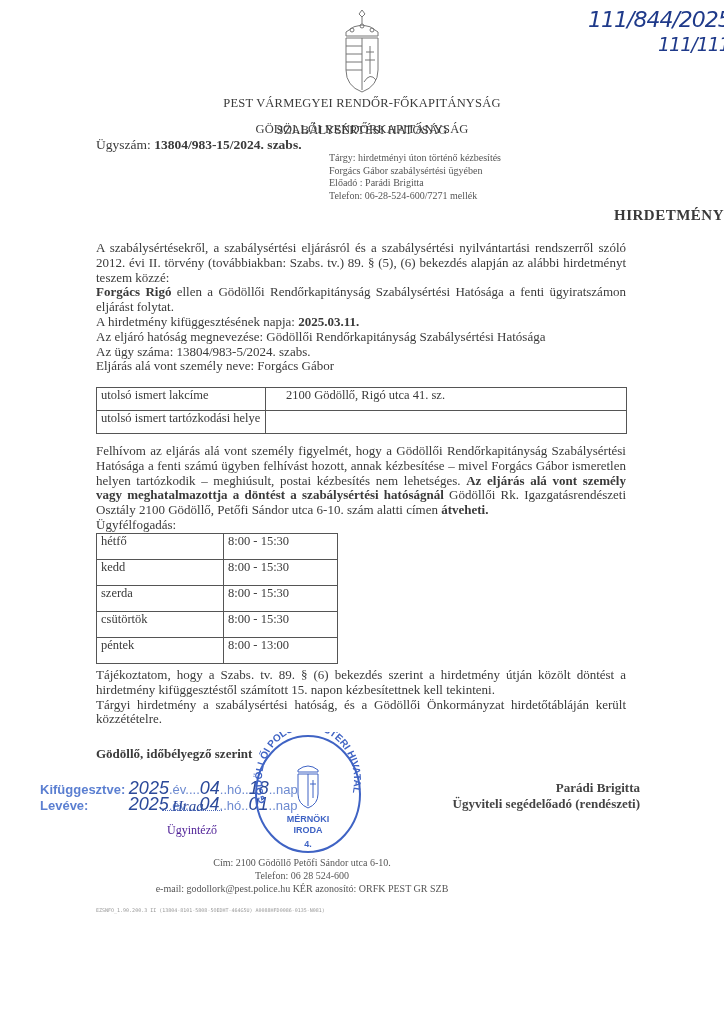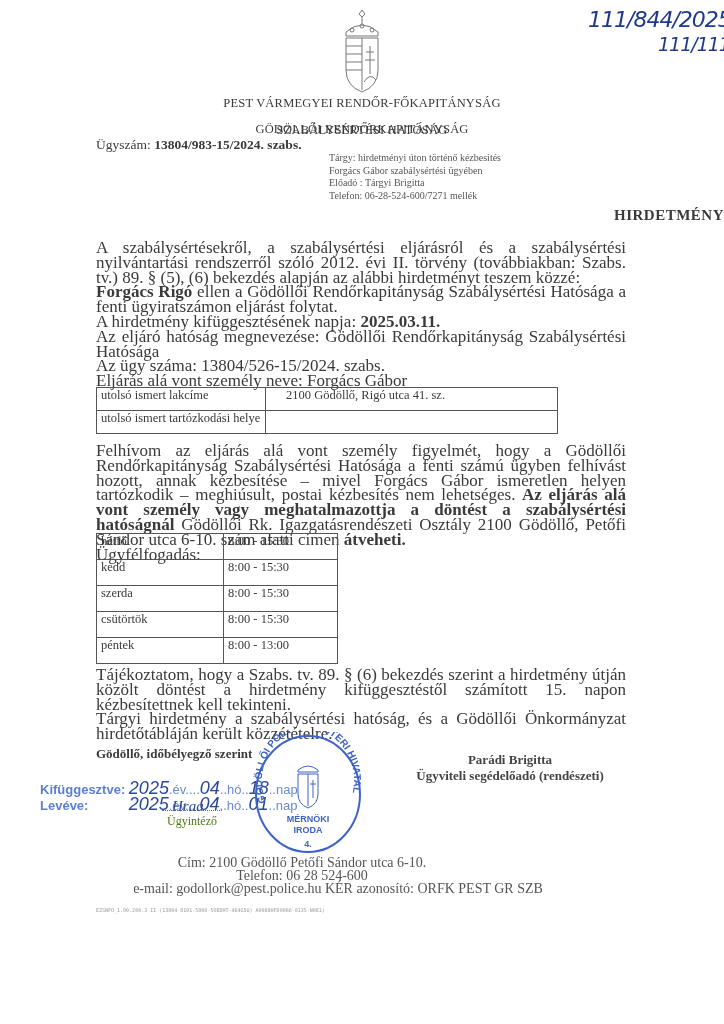--- a/index.html
+++ b/index.html
@@ -8,37 +8,37 @@
   .abs { position: absolute; }
   .crest { left: 338px; top: 8px; width: 48px; height: 86px; }
   .handnote { left: 588px; top: 8px; font-family: "DejaVu Sans", sans-serif; color: #1f3a8a;
               font-size: 22px; line-height: 24px; font-style: italic; letter-spacing: -1px; }
   .handnote .l2 { padding-left: 70px; font-size: 19px; }
   .hdr { left: 0; width: 724px; text-align: center; font-size: 12.5px; line-height: 14px; letter-spacing: 0.2px; }
   .ugyszam { left: 96px; top: 137px; font-size: 13.5px; }
   .ugyszam b { font-weight: bold; }
   .targy { left: 329px; top: 152px; font-size: 10px; line-height: 12.7px; color: #555; }
   .title { left: 0; width: 724px; top: 207px; text-align: right; font-weight: bold; font-size: 15px; letter-spacing: 0.5px; }
-  .body { left: 96px; width: 530px; font-size: 17px; line-height: 14.8px; text-align: justify; }
+  .body { left: 96px; width: 530px; font-size: 13px; line-height: 14.8px; text-align: justify; }
   .body p { margin: 0; }
   table.grid { border-collapse: collapse; font-size: 12.5px; }
   table.grid td { border: 1px solid #555; padding: 0 4px; vertical-align: top; }
-  .addr-table { left: 96px; top: 387px; width: 462px; }
+  .addr-table { left: 96px; top: 387px; width: 531px; }
   .addr-table td { height: 22px; }
   .hours-table { left: 96px; top: 533px; width: 242px; }
   .hours-table td { height: 25px; }
   .sign-left { left: 96px; top: 746px; font-weight: bold; font-size: 13px; }
   .stampline { left: 40px; font-family: "Liberation Sans", sans-serif; color: #5b7fd1; font-size: 13px; font-weight: bold; }
   .stampline .hand { color: #2c4a9a; font-style: italic; font-weight: normal; font-size: 18px; }
   .stampline .dots { color: #6d8ad0; font-weight: normal; }
-  .ugyintezo { left: 162px; top: 810px; font-size: 12px; color: #4d7c0f; border-top: 1px dotted #4a67b8; padding-top: 3px; width: 60px; text-align: center; }
+  .ugyintezo { left: 162px; top: 810px; font-size: 12px; color: #4c1d95; border-top: 1px dotted #4a67b8; padding-top: 12px; width: 60px; text-align: center; }
   .sigscribble { left: 172px; top: 798px; color: #2c4a9a; font-style: italic; font-size: 15px; }
   .stamp { left: 252px; top: 732px; width: 112px; height: 124px; }
-  .sign-right { left: 380px; width: 260px; top: 752px; text-align: center; font-weight: bold; font-size: 13px; line-height: 16px; color: #444; }
-  .footer { left: 0; width: 604px; text-align: center; font-size: 14px; line-height: 13px; color: #555; }
+  .sign-right { left: 380px; width: 260px; top: 780px; text-align: right; font-weight: bold; font-size: 13px; line-height: 16px; color: #444; }
+  .footer { left: 0; width: 604px; text-align: center; font-size: 10px; line-height: 13px; color: #555; }
   .tinyfooter { left: 96px; top: 907px; font-family: "DejaVu Sans Mono", monospace; font-size: 5px; color: #999; }
 </style>
 </head>
 <body>
 
 <svg class="abs crest" viewBox="0 0 48 86">
   <g fill="none" stroke="#777" stroke-width="1">
     <path d="M24 2 l3 4 -3 3 -3 -3z"></path>
     <line x1="24" y1="9" x2="24" y2="16"></line>
     <path d="M8 24 Q24 10 40 24 L40 28 L8 28 Z"></path>
@@ -67,32 +67,32 @@
 <div class="abs hdr sc" style="top:122px;">GÖDÖLLŐI RENDŐRKAPITÁNYSÁG</div>
 <div class="abs hdr" style="top:123px;">SZABÁLYSÉRTÉSI HATÓSÁG</div>
 
 <div class="abs ugyszam">
   <span>Ügyszám:</span> <b>13804/983-15/2024. szabs.</b>
 </div>
 
 <div class="abs targy">
   <div>Tárgy: hirdetményi úton történő kézbesítés</div>
   <div>Forgács Gábor szabálysértési ügyében</div>
-  <div>Előadó : Tárgyi Brigitta</div>
+  <div>Előadó : Parádi Brigitta</div>
   <div>Telefon: 06-28-524-600/7271 mellék</div>
 </div>
 
 <div class="abs title">HIRDETMÉNY</div>
 
 <div class="abs body" style="top:241px;">
   <p>A szabálysértésekről, a szabálysértési eljárásról és a szabálysértési nyilvántartási rendszerről szóló 2012. évi II. törvény (továbbiakban: Szabs. tv.) 89. § (5), (6) bekezdés alapján az alábbi hirdetményt teszem közzé:</p>
   <p><b>Forgács Rigó</b><span> ellen a Gödöllői Rendőrkapitányság Szabálysértési Hatósága a fenti ügyiratszámon eljárást folytat.</span></p>
   <p><span>A hirdetmény kifüggesztésének napja: </span><b>2025.03.11.</b></p>
   <p>Az eljáró hatóság megnevezése: Gödöllői Rendőrkapitányság Szabálysértési Hatósága</p>
-  <p>Az ügy száma: 13804/526-15/2024. szabs.</p>
+  <p>Az ügy száma: 13804/983-5/2024. szabs.</p>
   <p>Eljárás alá vont személy neve: Forgács Gábor</p>
 </div>
 
 <table class="abs grid addr-table">
   <tbody>
       <tr>
     <td style="width:160px">utolsó ismert lakcíme</td>
     <td style="padding-left:20px">2100 Gödöllő, Rigó utca 41. sz.</td>
   </tr>
   <tr>
@@ -168,14 +168,14 @@
   <text x="56" y="115" text-anchor="middle" font-family="Liberation Sans, sans-serif" font-size="9" font-weight="bold" fill="#3f63c4">4.</text>
 </svg>
 
 <div class="abs sign-right">
   <div>Parádi Brigitta</div>
   <div>Ügyviteli segédelőadó (rendészeti)</div>
 </div>
 
 <div class="abs footer" style="top:856px;">Cím: 2100 Gödöllő Petőfi Sándor utca 6-10.</div>
 <div class="abs footer" style="top:869px;">Telefon: 06 28 524-600</div>
-<div class="abs footer" style="top:882px;padding-left:36px;">e-mail: godollork@pest.police.hu KÉR azonosító: ORFK PEST GR SZB</div>
+<div class="abs footer" style="top:882px;">e-mail: godollork@pest.police.hu KÉR azonosító: ORFK PEST GR SZB</div>
 <div class="abs tinyfooter">EZSNFO_1.90.200.3 II (13804-8101-5808-5OEDHT-464G5U) A0088HFD0086-0135-N081)</div>
 
 </body></html>

